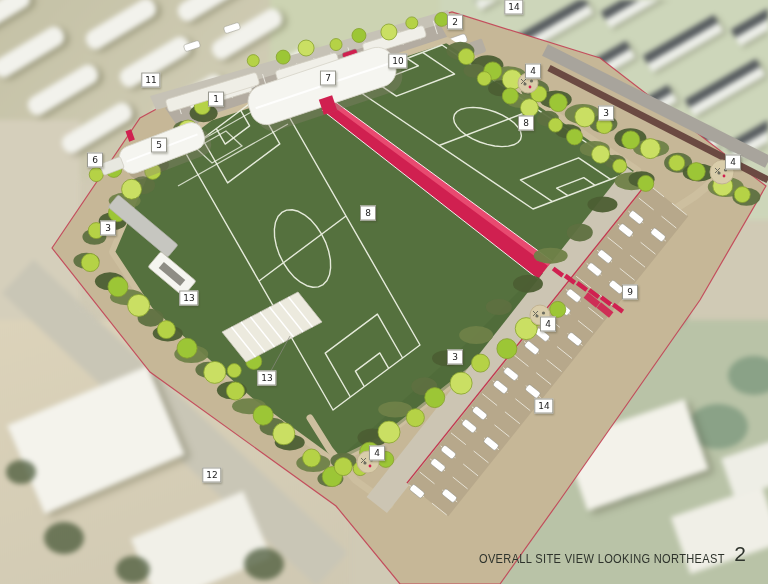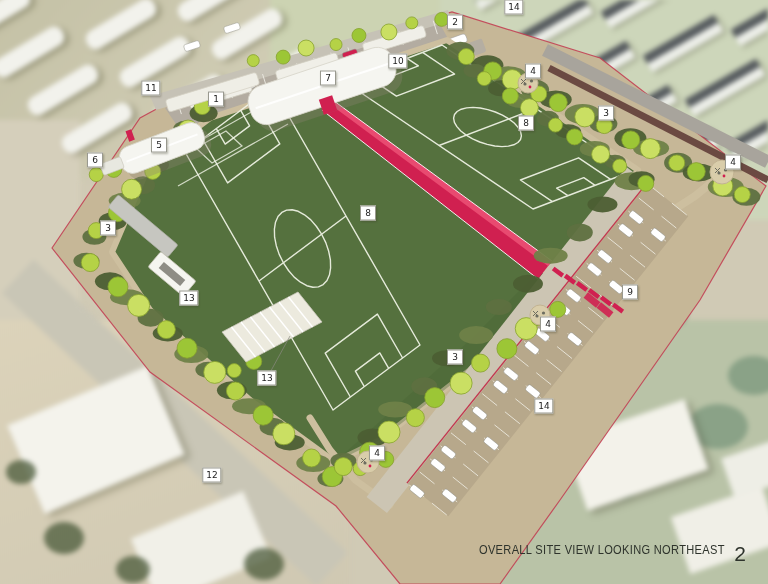--- a/index.html
+++ b/index.html
@@ -8,21 +8,21 @@
   .context{position:absolute;inset:0;filter:blur(2.4px);}
   .context .cx{position:absolute;}
   .sitesvg{position:absolute;left:0;top:0;}
   .labels{position:absolute;inset:0;pointer-events:none;}
   .callout{position:absolute;transform:translate(-50%,-50%);
            background:var(--label_bg,#fff);border:1px solid var(--label_border,#999);
            color:var(--label_text,#222);font-size:9px;line-height:13px;height:13px;
            padding:0 3px;min-width:8px;text-align:center;
            box-shadow:1px 1px 2px rgba(60,60,40,.35);
            font-family:"DejaVu Sans",sans-serif;}
-  .caption{position:absolute;right:22px;bottom:18px;display:flex;align-items:flex-start;
+  .caption{position:absolute;right:22px;bottom:18px;display:flex;align-items:flex-end;
            color:var(--caption_color,#2e332c);}
   .caption .cap-text{font-size:13.5px;letter-spacing:.4px;transform:scaleX(.82);
            transform-origin:right bottom;white-space:nowrap;}
   .caption .cap-num{font-size:21px;margin-left:9px;}
 </style>
 </head>
 <body>
 
 <div class="stage">
   <div class="context" id="context">
@@ -391,21 +391,21 @@
         <circle cx="542" cy="319" r="1.4" fill="#d02050"></circle>
         <path d="M 533 311 l 5 5 M 538 311 l -5 5" stroke="#6d6d60" stroke-width="1"></path>
         <circle cx="368" cy="462" r="11" fill="#d9cdaa" stroke="#c2b392" stroke-width="1"></circle>
         <circle cx="365" cy="463" r="1.6" fill="#6d6d60"></circle>
         <circle cx="371.5" cy="460" r="1.6" fill="#6d6d60"></circle>
         <circle cx="370" cy="466" r="1.4" fill="#d02050"></circle>
         <path d="M 361 458 l 5 5 M 366 458 l -5 5" stroke="#6d6d60" stroke-width="1"></path>
       </g>
     </svg>
   <div class="labels" id="labels">
-      <div class="callout" style="left: 151px; top: 88px;">11</div>
+      <div class="callout" style="left: 151px; top: 80px;">11</div>
       <div class="callout" style="left: 216px; top: 99px;">1</div>
       <div class="callout" style="left: 328px; top: 78px;">7</div>
       <div class="callout" style="left: 398px; top: 61px; text-align: center;">10</div>
       <div class="callout" style="left: 455px; top: 22px;">2</div>
       <div class="callout" style="left: 514px; top: 7px;">14</div>
       <div class="callout" style="left: 533px; top: 71px;">4</div>
       <div class="callout" style="left: 606px; top: 113px;">3</div>
       <div class="callout" style="left: 733px; top: 162px;">4</div>
       <div class="callout" style="left: 159px; top: 145px;">5</div>
       <div class="callout" style="left: 95px; top: 160px;">6</div>

